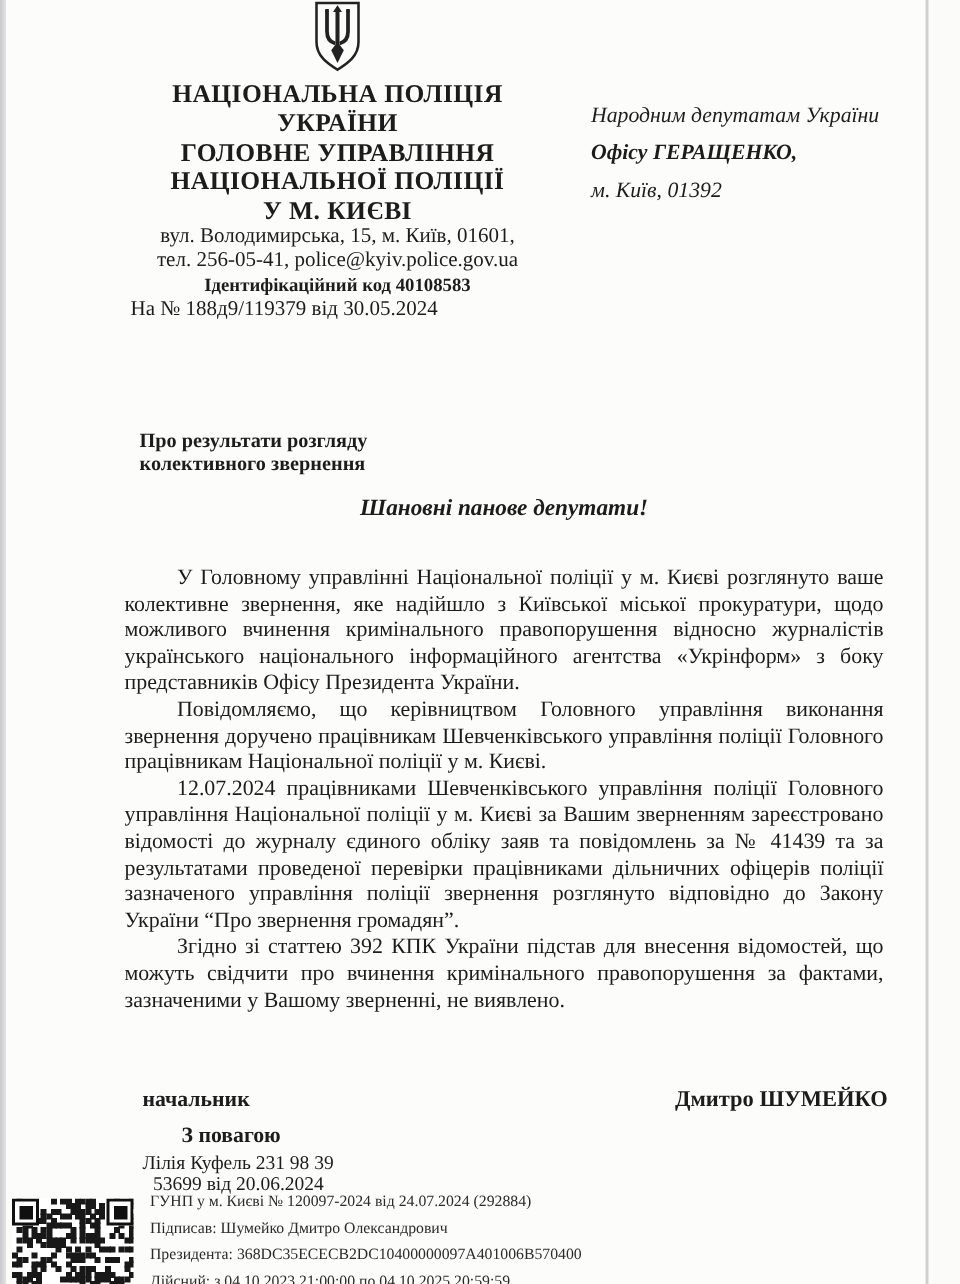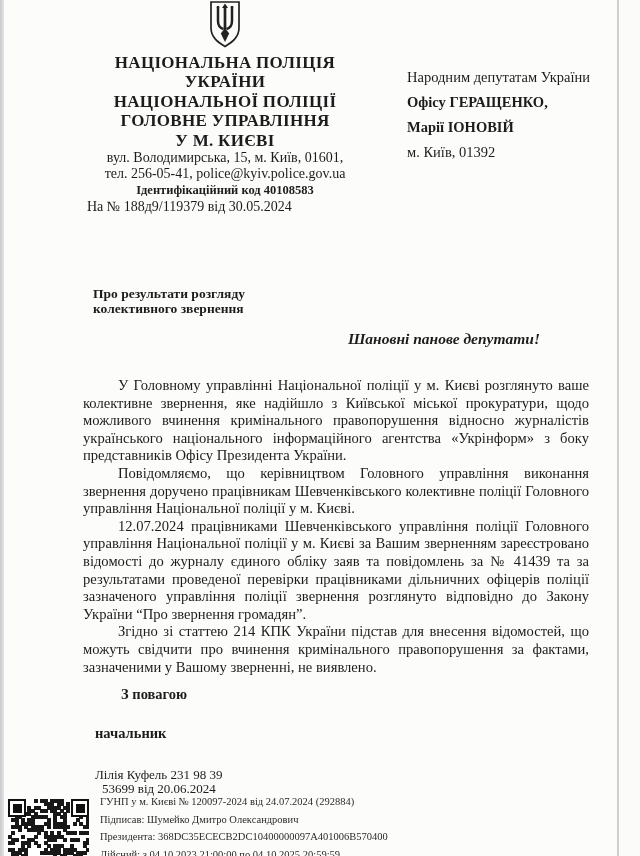--- a/index.html
+++ b/index.html
@@ -28,38 +28,38 @@
     position:absolute; left:85px; top:0; width:280px;
     text-align:center;
   }
   .emblem { display:block; margin:0 auto 5px; }
   .org-line { font-weight:bold; font-size:17px; line-height:19.4px; letter-spacing:.3px; }
   .addr-line { font-size:14px; line-height:15.6px; }
   .id-line { font-weight:bold; font-size:12.5px; line-height:14px; margin-top:2px; }
   .ref-line { font-size:14px; line-height:15px; text-align:left; margin-top:2px; padding-left:2px; }
 
   
-  .addressee { position:absolute; left:407px; top:70px; width:220px; }
+  .addressee { position:absolute; left:394px; top:70px; width:220px;font-style:italic; }
   .addressee p { margin:0 0 10px; font-size:14.5px; line-height:15px; }
   .addressee .bold { font-weight:bold; }
 
   .subject { position:absolute; left:93px; top:286px; font-weight:bold; font-size:13.5px; line-height:15.2px; }
 
   .salutation {
     position:absolute; left:240px; top:330px; width:300px;
-    text-align:right; font-weight:bold; font-style:italic; font-size:15.5px;
+    text-align:left; font-weight:bold; font-style:italic; font-size:15.5px;
   }
 
   .body-text { position:absolute; left:83px; top:377px; width:506px; }
   .body-text p {
     margin:0; font-size:14.6px; line-height:17.6px;
     text-align:justify; text-indent:35px;
   }
 
-  .closing   { position:absolute; left:121px; top:686px; font-weight:bold; font-size:14.5px; }
+  .closing   { position:absolute; left:121px; top:749px; font-weight:bold; font-size:14.5px; }
   .position  { position:absolute; left:95px;  top:725px; font-weight:bold; font-size:14.5px; }
   .sig-name  { position:absolute; left:450px; top:725px; width:130px; font-weight:bold; font-size:15px; text-align:right; white-space:nowrap; }
 
   .executor { position:absolute; left:95px; top:768px; font-size:13px; line-height:14px; }
   .executor .l2 { padding-left:7px; }
 
   .stamp { position:absolute; left:100px; top:796px; width:420px; }
   .stamp div { font-size:10.5px; line-height:11px; margin-bottom:6.5px; color:#2a2a2a; }
 
   
@@ -85,52 +85,52 @@
       <path d="M3 2 h28 v26 c0 9.5 -7.5 14.5 -14 18.5 c-6.5 -4 -14 -9 -14 -18.5 z" fill="none" stroke="#222" stroke-width="1.7"></path>
       <path d="M10 7 v14 q0 6.5 5.5 8" stroke="#222" stroke-width="2.5" fill="none"></path>
       <path d="M24 7 v14 q0 6.5 -5.5 8" stroke="#222" stroke-width="2.5" fill="none"></path>
       <path d="M8.8 7 h2.4 M22.8 7 h2.4" stroke="#222" stroke-width="2"></path>
       <line x1="17" y1="6.5" x2="17" y2="30" stroke="#222" stroke-width="2.7"></line>
       <path d="M17 3.5 l3 4.5 h-6 z" fill="#222"></path>
       <path d="M17 28 l4.2 5.5 -4.2 8.5 -4.2 -8.5 z" fill="#222"></path>
     </svg>
     <div class="org-line">НАЦІОНАЛЬНА ПОЛІЦІЯ</div>
     <div class="org-line">УКРАЇНИ</div>
+    <div class="org-line">ГОЛОВНЕ УПРАВЛІННЯ</div>
     <div class="org-line">НАЦІОНАЛЬНОЇ ПОЛІЦІЇ</div>
-    <div class="org-line">ГОЛОВНЕ УПРАВЛІННЯ</div>
     <div class="org-line">У М. КИЄВІ</div>
     <div class="addr-line">вул. Володимирська, 15, м. Київ, 01601,</div>
     <div class="addr-line">тел. 256-05-41,  police@kyiv.police.gov.ua</div>
     <div class="id-line">Ідентифікаційний код 40108583</div>
     <div class="ref-line">На № 188д9/119379 від 30.05.2024</div>
   </div>
 
   <div class="addressee">
     <p>Народним депутатам України</p>
     <p class="bold">Офісу ГЕРАЩЕНКО,</p>
-    <p class="bold">Марії ІОНОВІЙ</p>
     <p>м. Київ, 01392</p>
   </div>
 
   <div class="subject">
     <div>Про результати розгляду</div>
     <div>колективного звернення</div>
   </div>
 
   <div class="salutation">Шановні панове депутати!</div>
 
   <div class="body-text">
     <p>У Головному управлінні Національної поліції у м. Києві розглянуто ваше колективне звернення, яке надійшло з Київської міської прокуратури, щодо можливого вчинення кримінального правопорушення відносно журналістів українського національного інформаційного агентства «Укрінформ» з боку представників Офісу Президента України.</p>
-    <p>Повідомляємо, що керівництвом Головного управління виконання звернення доручено працівникам Шевченківського колективне поліції Головного управління Національної поліції у м. Києві.</p>
+    <p>Повідомляємо, що керівництвом Головного управління виконання звернення доручено працівникам Шевченківського управління поліції Головного працівникам Національної поліції у м. Києві.</p>
     <p>12.07.2024 працівниками Шевченківського управління поліції Головного управління Національної поліції у м. Києві за Вашим зверненням зареєстровано відомості до журналу єдиного обліку заяв та повідомлень за № 41439 та за результатами проведеної перевірки працівниками дільничних офіцерів поліції зазначеного управління поліції звернення розглянуто відповідно до Закону України “Про звернення громадян”.</p>
-    <p>Згідно зі статтею 214 КПК України підстав для внесення відомостей, що можуть свідчити про вчинення кримінального правопорушення за фактами, зазначеними у Вашому зверненні, не виявлено.</p>
+    <p>Згідно зі статтею 392 КПК України підстав для внесення відомостей, що можуть свідчити про вчинення кримінального правопорушення за фактами, зазначеними у Вашому зверненні, не виявлено.</p>
   </div>
 
   <div class="closing">З повагою</div>
   <div class="position">начальник</div>
+  <div class="sig-name">Дмитро ШУМЕЙКО</div>
 
   <div class="executor">
     <div>Лілія Куфель 231 98 39</div>
     <div class="l2">53699 від 20.06.2024</div>
   </div>
 
   <div class="stamp">
     <div>ГУНП у м. Києві № 120097-2024 від 24.07.2024 (292884)</div>
     <div>Підписав: Шумейко Дмитро Олександрович</div>
     <div>Президента: 368DC35ECECB2DC10400000097A401006B570400</div>

